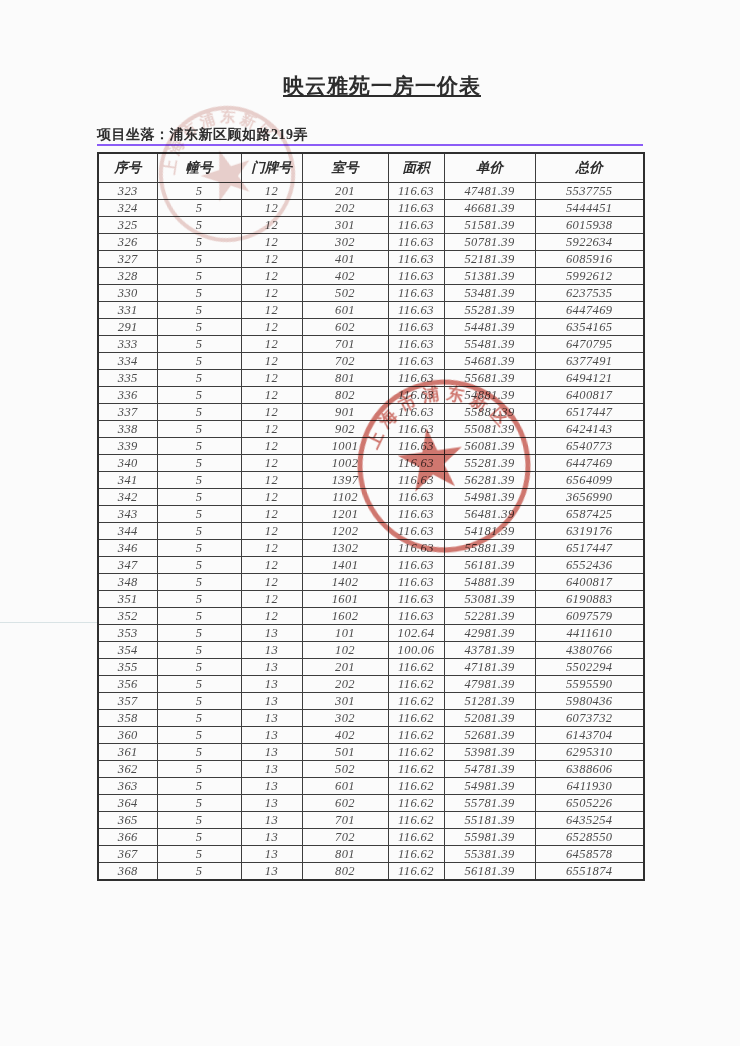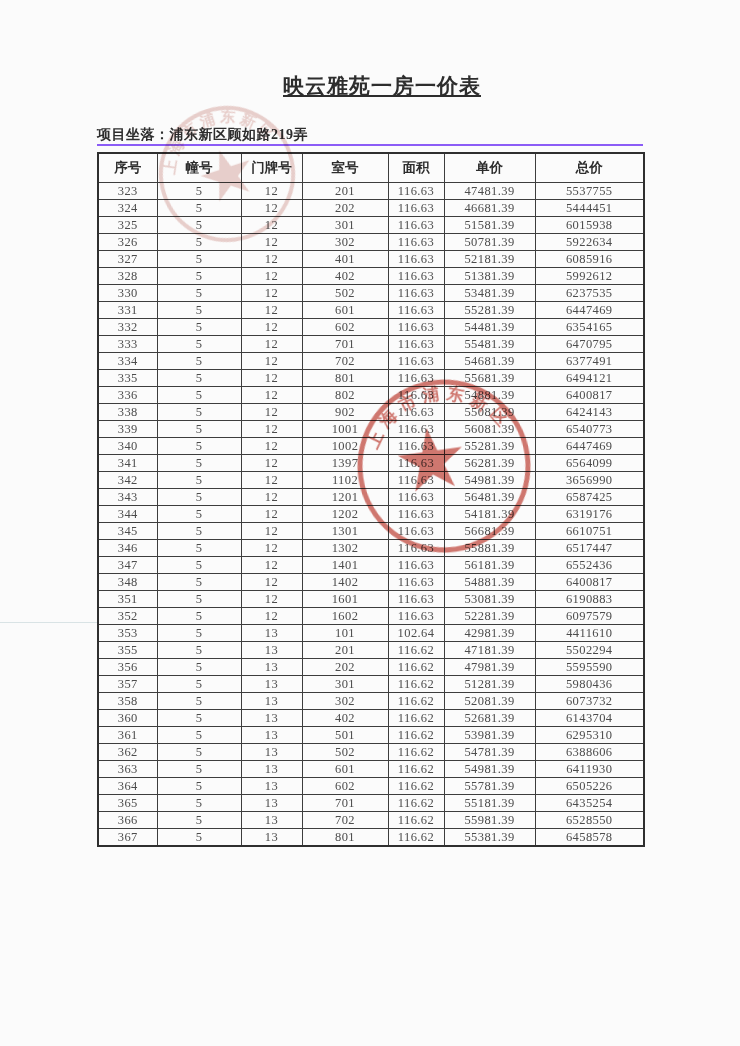--- a/index.html
+++ b/index.html
@@ -42,20 +42,21 @@
   }
   table.price-table {
     position: absolute;
     left: 97px;
     top: 152px;
     width: 546px;
     border-collapse: collapse;
     table-layout: fixed;
     border: 2px solid #2f2f2f;
     background: transparent;
+    font-style: italic;
   }
   .price-table th {
     border: 1px solid #3d3d3d;
     height: 28px;
     font-size: 13.5px;
     font-weight: bold;
     color: #2d2d2d;
     text-align: center;
     padding: 0;
   }
@@ -200,21 +201,21 @@
         <tr>
           <td>331</td>
           <td>5</td>
           <td>12</td>
           <td>601</td>
           <td>116.63</td>
           <td>55281.39</td>
           <td>6447469</td>
         </tr>
         <tr>
-          <td>332</td>
+          <td>291</td>
           <td>5</td>
           <td>12</td>
           <td>602</td>
           <td>116.63</td>
           <td>54481.39</td>
           <td>6354165</td>
         </tr>
         <tr>
           <td>333</td>
           <td>5</td>
@@ -245,20 +246,29 @@
         <tr>
           <td>336</td>
           <td>5</td>
           <td>12</td>
           <td>802</td>
           <td>116.63</td>
           <td>54881.39</td>
           <td>6400817</td>
         </tr>
         <tr>
+          <td>337</td>
+          <td>5</td>
+          <td>12</td>
+          <td>901</td>
+          <td>116.63</td>
+          <td>55881.39</td>
+          <td>6517447</td>
+        </tr>
+        <tr>
           <td>338</td>
           <td>5</td>
           <td>12</td>
           <td>902</td>
           <td>116.63</td>
           <td>55081.39</td>
           <td>6424143</td>
         </tr>
         <tr>
           <td>339</td>
@@ -306,29 +316,20 @@
           <td>6587425</td>
         </tr>
         <tr>
           <td>344</td>
           <td>5</td>
           <td>12</td>
           <td>1202</td>
           <td>116.63</td>
           <td>54181.39</td>
           <td>6319176</td>
-        </tr>
-        <tr>
-          <td>345</td>
-          <td>5</td>
-          <td>12</td>
-          <td>1301</td>
-          <td>116.63</td>
-          <td>56681.39</td>
-          <td>6610751</td>
         </tr>
         <tr>
           <td>346</td>
           <td>5</td>
           <td>12</td>
           <td>1302</td>
           <td>116.63</td>
           <td>55881.39</td>
           <td>6517447</td>
         </tr>
@@ -371,20 +372,29 @@
         <tr>
           <td>353</td>
           <td>5</td>
           <td>13</td>
           <td>101</td>
           <td>102.64</td>
           <td>42981.39</td>
           <td>4411610</td>
         </tr>
         <tr>
+          <td>354</td>
+          <td>5</td>
+          <td>13</td>
+          <td>102</td>
+          <td>100.06</td>
+          <td>43781.39</td>
+          <td>4380766</td>
+        </tr>
+        <tr>
           <td>355</td>
           <td>5</td>
           <td>13</td>
           <td>201</td>
           <td>116.62</td>
           <td>47181.39</td>
           <td>5502294</td>
         </tr>
         <tr>
           <td>356</td>
@@ -477,20 +487,29 @@
           <td>6528550</td>
         </tr>
         <tr>
           <td>367</td>
           <td>5</td>
           <td>13</td>
           <td>801</td>
           <td>116.62</td>
           <td>55381.39</td>
           <td>6458578</td>
+        </tr>
+        <tr>
+          <td>368</td>
+          <td>5</td>
+          <td>13</td>
+          <td>802</td>
+          <td>116.62</td>
+          <td>56181.39</td>
+          <td>6551874</td>
         </tr>
       </tbody>
   </table>
 
   <svg class="seal seal-top" width="148" height="148" viewBox="0 0 148 148">
     <circle cx="74" cy="74" r="66" fill="none" stroke-width="4" stroke="#d0938b"></circle>
     <polygon points="0,-1 0.2245,-0.309 0.951,-0.309 0.3633,0.118 0.5878,0.809 0,0.382 -0.5878,0.809 -0.3633,0.118 -0.951,-0.309 -0.2245,-0.309" transform="translate(74,76) scale(27)" fill="#d0938b"></polygon>
     <defs>
       <path id="sealArcTop" d="M 24,88 A 52,52 0 1 1 124,88" fill="none"></path>
     </defs>

